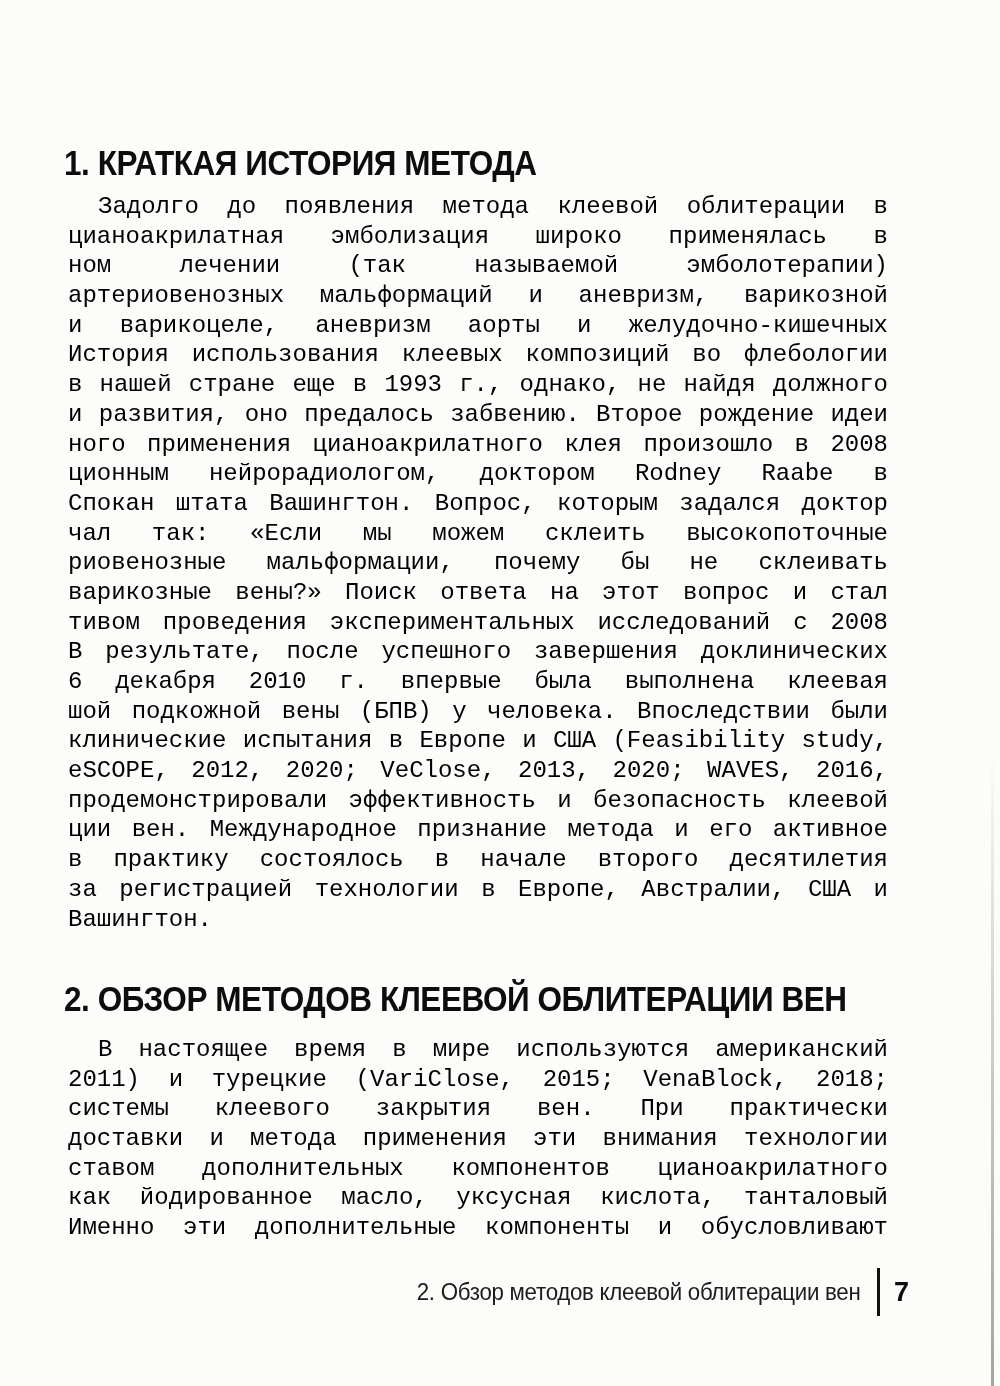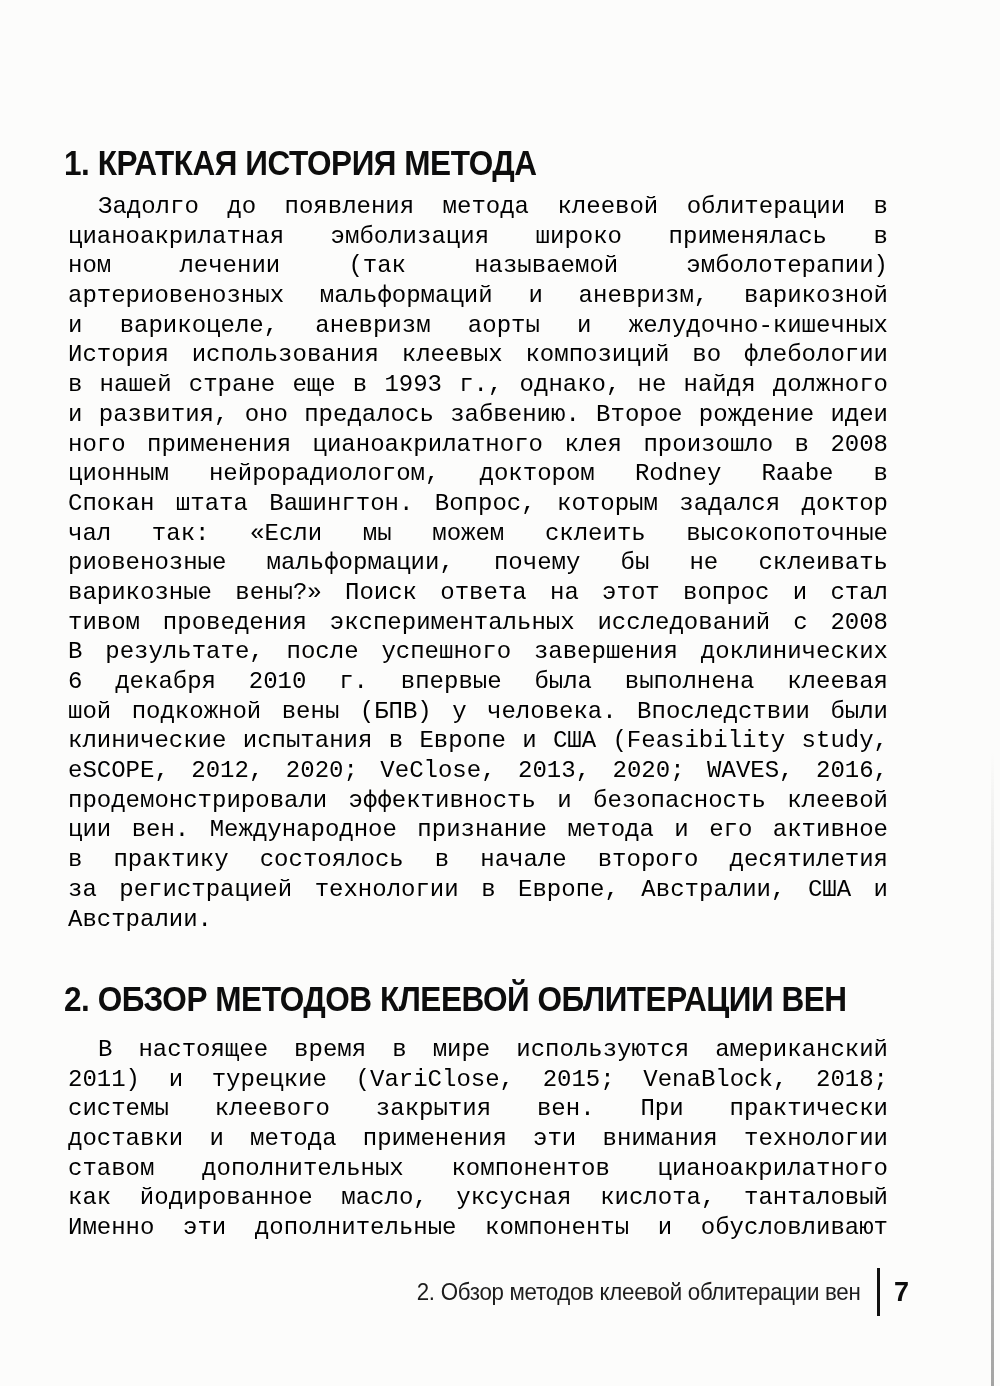--- a/index.html
+++ b/index.html
@@ -125,21 +125,21 @@
       <div class="line">тивом проведения экспериментальных исследований с 2008 по 2010 г.</div>
       <div class="line">В результате, после успешного завершения доклинических испытаний,</div>
       <div class="line">6 декабря 2010 г. впервые была выполнена клеевая облитерация боль-</div>
       <div class="line">шой подкожной вены (БПВ) у человека. Впоследствии были клеевого</div>
       <div class="line">клинические испытания в Европе и США (Feasibility study, 2011, 2013;</div>
       <div class="line">eSCOPE, 2012, 2020; VeClose, 2013, 2020; WAVES, 2016, 2017), которые</div>
       <div class="line">продемонстрировали эффективность и безопасность клеевой облитера-</div>
       <div class="line">ции вен. Международное признание метода и его активное внедрение</div>
       <div class="line">в практику состоялось в начале второго десятилетия нового века, вслед</div>
       <div class="line">за регистрацией технологии в Европе, Австралии, США и Российской</div>
-      <div class="line noj">Австралии.</div>
+      <div class="line noj">Вашингтон.</div>
     </div>
 
   <h1 class="heading h2">2. ОБЗОР МЕТОДОВ КЛЕЕВОЙ ОБЛИТЕРАЦИИ ВЕН</h1>
 
   <div class="para p2">
 
   <div class="line">В настоящее время в мире используются американский (VenaSeal,</div>
       <div class="line">2011) и турецкие (VariClose, 2015; VenaBlock, 2018; VeinOff, 2018)</div>
       <div class="line">системы клеевого закрытия вен. При практически идентичной системе</div>
       <div class="line">доставки и метода применения эти внимания технологии отличаются со-</div>

